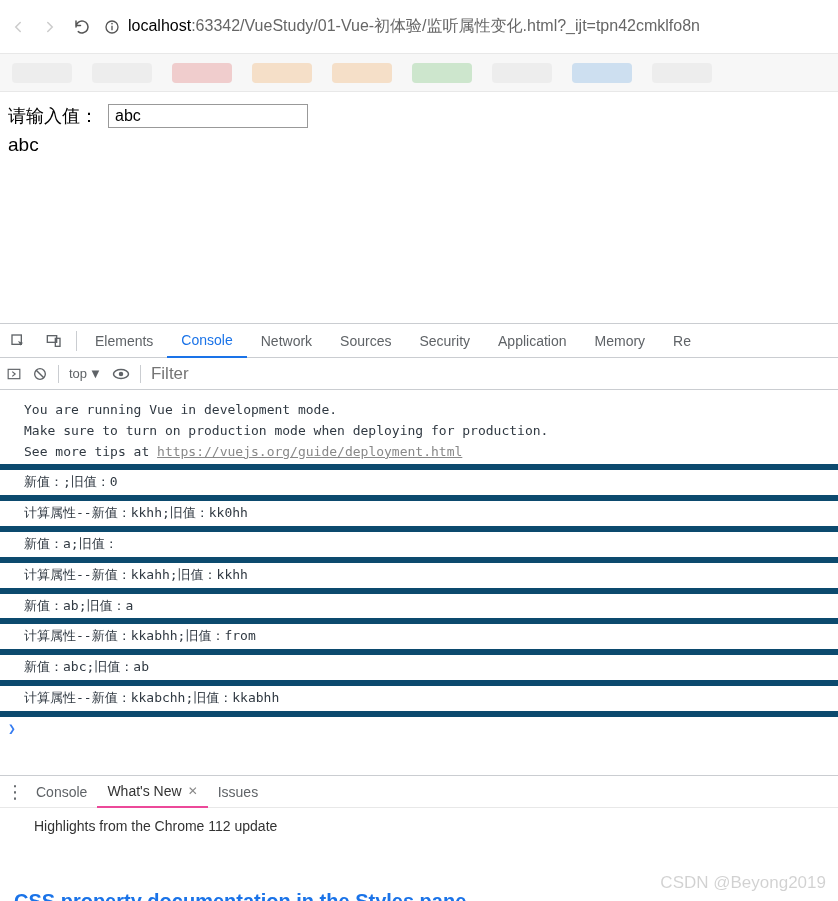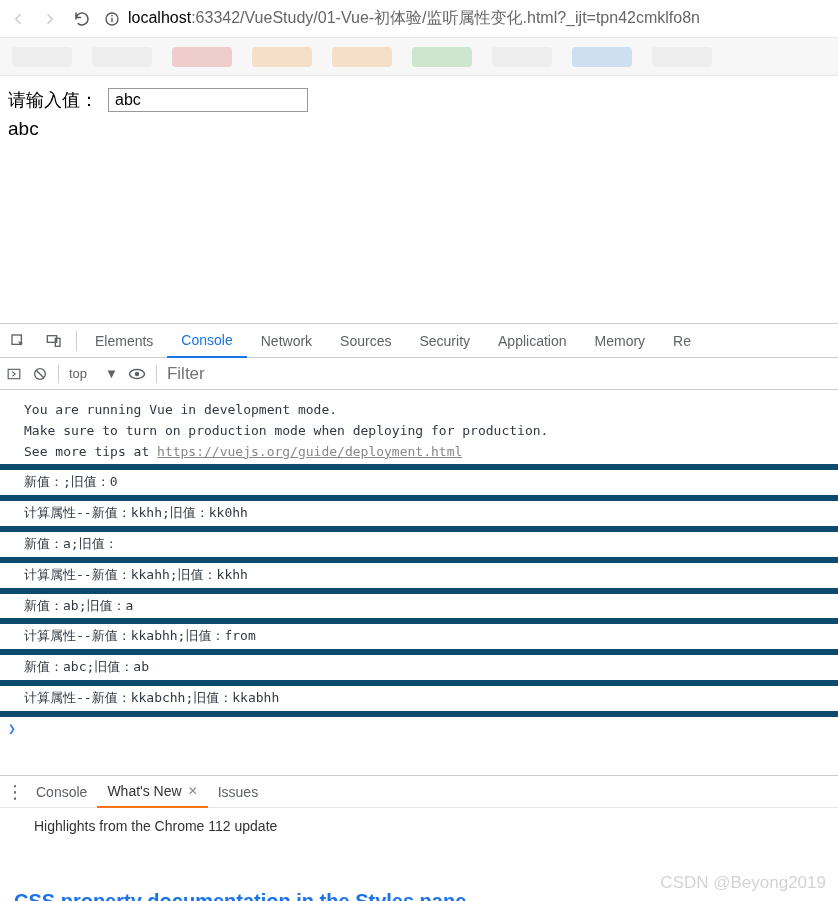--- a/index.html
+++ b/index.html
@@ -1,17 +1,17 @@
 <!DOCTYPE html>
 <html><head>
 <meta charset="utf-8">
 <style>
 * { margin: 0; padding: 0; box-sizing: border-box; }
 body { font-family: Arial, sans-serif; width: 838px; height: 901px; background: #fff; overflow: hidden; }
-.toolbar { height: 38px; display: flex; align-items: center; padding: 0 8px; gap: 12px; border-bottom: 1px solid #e8e8e8; }
+.toolbar { height: 54px; display: flex; align-items: center; padding: 0 8px; gap: 12px; border-bottom: 1px solid #e8e8e8; }
 .nav-btn { width: 20px; height: 20px; color: #888; display: flex; align-items: center; justify-content: center; cursor: pointer; }
 .nav-btn.disabled { color: #ccc; }
 .url-bar { flex: 1; display: flex; align-items: center; gap: 8px; font-size: 16px; color: #333; }
 .url-host { color: #000; }
 .url-rest { color: #666; }
 .bookmarks { height: 38px; background: #f7f7f7; border-bottom: 1px solid #e8e8e8; display: flex; align-items: center; padding: 0 12px; gap: 20px; }
 .bm-item { width: 60px; height: 20px; border-radius: 4px; background: rgba(180,180,180,0.15); }
 .bm-item.r { background: rgba(220,80,80,0.25); }
 .bm-item.o { background: rgba(240,150,60,0.25); }
 .bm-item.g { background: rgba(80,180,80,0.25); }
@@ -21,32 +21,32 @@
 .page-row input { font-size: 16px; padding: 2px 6px; width: 200px; border: 1px solid #999; }
 .page-out { font-size: 19px; }
 .devtools { position: absolute; top: 323px; left: 0; right: 0; bottom: 0; border-top: 1px solid #cacdd1; background: #fff; display: flex; flex-direction: column; }
 .dt-tabs { height: 34px; display: flex; align-items: center; border-bottom: 1px solid #cacdd1; font-size: 14px; color: #5f6367; }
 .dt-tabs .iconbox { width: 36px; display: flex; justify-content: center; color: #5f6367; }
 .dt-sep { width: 1px; height: 20px; background: #cacdd1; margin: 0 4px; }
 .dt-tab { padding: 0 14px; height: 34px; display: flex; align-items: center; cursor: pointer; }
 .dt-tab.active { color: #1a73e8; border-bottom: 2px solid #1a73e8; }
 .dt-sub { height: 32px; display: flex; align-items: center; border-bottom: 1px solid #cacdd1; padding: 0 6px; gap: 10px; font-size: 13px; color: #5f6367; }
 .dt-sub .sep { width: 1px; height: 18px; background: #cacdd1; }
-.dt-sub .ctx { display: flex; align-items: center; gap: 18px; }
+.dt-sub .ctx { display: flex; align-items: center; gap: 2px; }
 .dt-filter { flex: 1; }
 .dt-filter input { width: 100%; border: none; outline: none; font-size: 17px; color: #4c1d95; }
 .console-body { flex: 1; padding: 8px 0; font-family: Menlo, Consolas, monospace; font-size: 13px; line-height: 1.6; overflow: auto; }
 .msg { padding: 2px 24px; color: #303942; border-bottom: 6px solid #0c4a6e; }
 .msg a { color: #888; text-decoration: underline; }
 .msg.group { white-space: pre-line; }
 .prompt-row { padding: 2px 8px; color: #367cf1; font-family: monospace; }
 .drawer { position: absolute; left: 0; right: 0; bottom: 0; border-top: 1px solid #cacdd1; background: #fff; }
 .drawer-tabs { height: 32px; display: flex; align-items: center; padding: 0 6px; gap: 4px; font-size: 14px; color: #5f6367; border-bottom: 1px solid #e8e8e8; }
 .drawer-tab { padding: 0 10px; height: 32px; display: flex; align-items: center; gap: 6px; cursor: pointer; }
-.drawer-tab.active { border-bottom: 2px solid #f97316; color: #333; }
+.drawer-tab.active { border-bottom: 2px solid #ec4899; color: #333; }
 .drawer-tab .x { font-size: 12px; color: #888; }
 .drawer-body { padding: 10px 14px; font-size: 14px; color: #333; margin-left: 20px; }
 .drawer-headline { margin-top: 46px; font-size: 20px; font-weight: bold; color: #1a73e8; padding: 0 14px; }
 .watermark { position: absolute; right: 12px; bottom: 8px; font-size: 17px; color: rgba(0,0,0,0.18); pointer-events: none; }
 .dots { font-size: 18px; letter-spacing: -2px; }
 svg { display: block; }
 </style>
 </head>
 <body>
 

